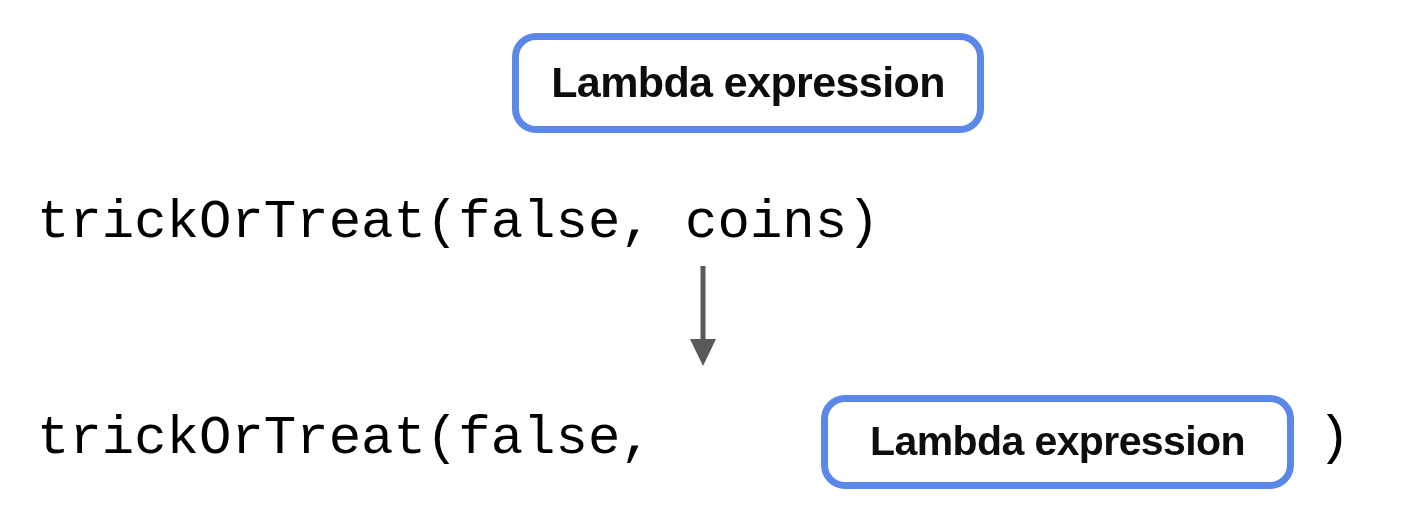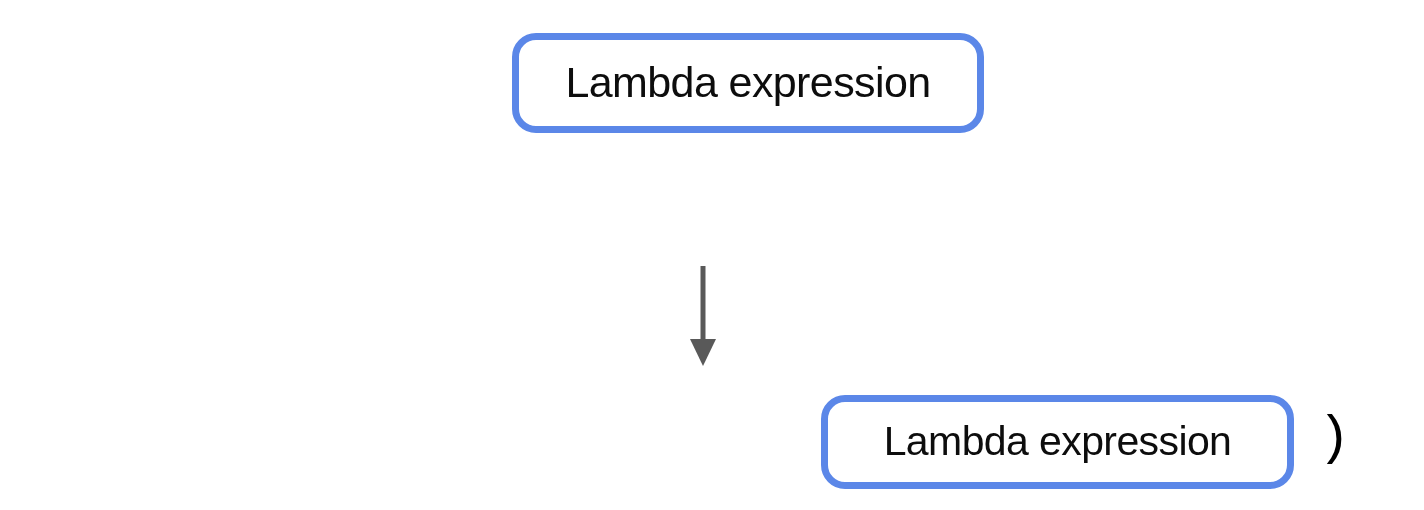--- a/index.html
+++ b/index.html
@@ -44,21 +44,21 @@
     background: #ffffff;
     border-style: solid;
     border-color: #5b87e8;
     display: flex;
     align-items: center;
     justify-content: center;
     color: #0d0d0d;
   }
   .chip-label {
     font-family: "Liberation Sans", sans-serif;
-    font-weight: 400;
+    font-weight: 700;
     white-space: nowrap;
     display: block;
   }
 
   #chip-1 {
     left: 512px;
     top: 33px;
     width: 472px;
     height: 100px;
     border-width: 7px;
@@ -97,28 +97,30 @@
 </head>
 <body>
 
 <div id="canvas">
 
 
   <div class="chip" id="chip-1">
     <span class="chip-label">Lambda expression</span>
   </div>
 
+  <div class="code" id="code-line-2">trickOrTreat(false, coins)</div>
 
   <div id="flow-arrow">
     <svg width="34" height="106" viewBox="0 0 34 106" xmlns="http://www.w3.org/2000/svg">
       <line x1="17" y1="3" x2="17" y2="78" stroke="#595959" stroke-width="5"></line>
       <polygon points="4,76 30,76 17,103" fill="#595959"></polygon>
     </svg>
   </div>
 
+  <div class="code" id="code-line-3">trickOrTreat(false, </div>
 
   <div class="chip" id="chip-2">
     <span class="chip-label">Lambda expression</span>
   </div>
 
   <div class="code" id="code-line-3-tail">)</div>
 
 </div>
 
 </body></html>

